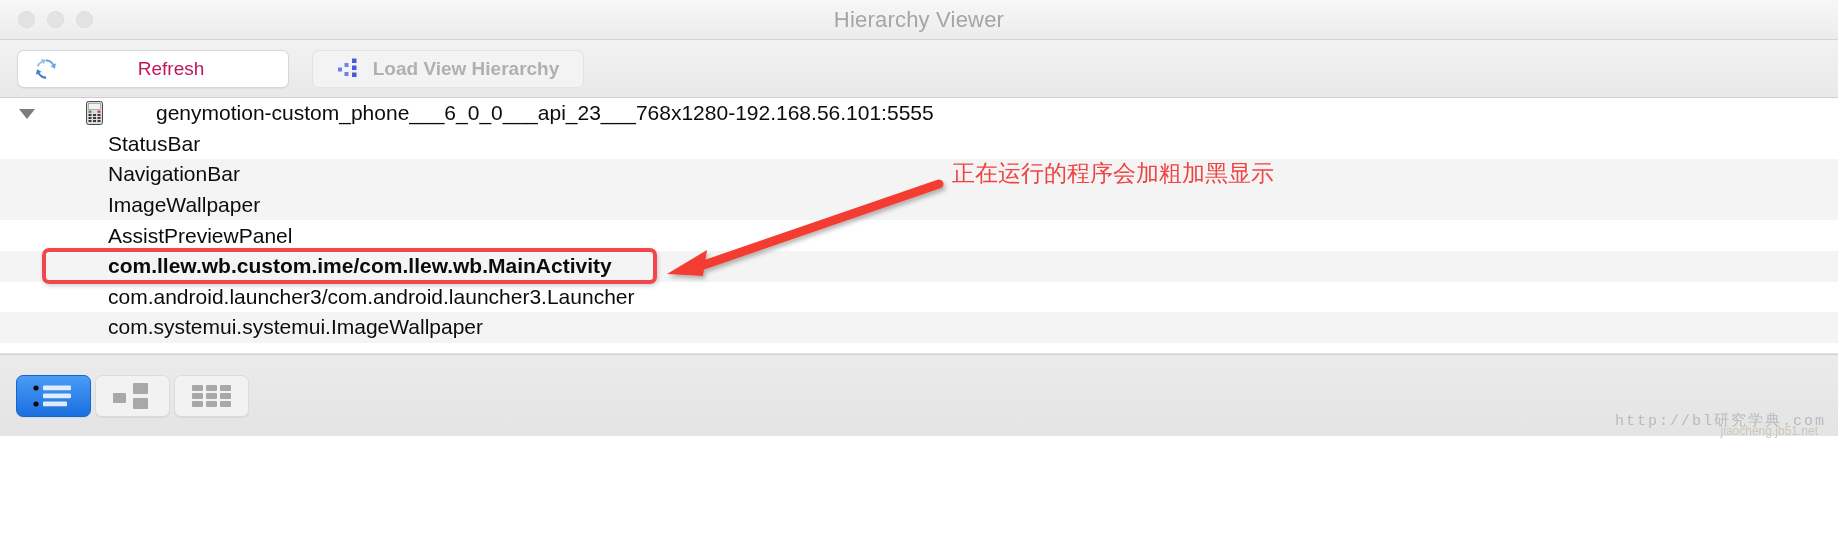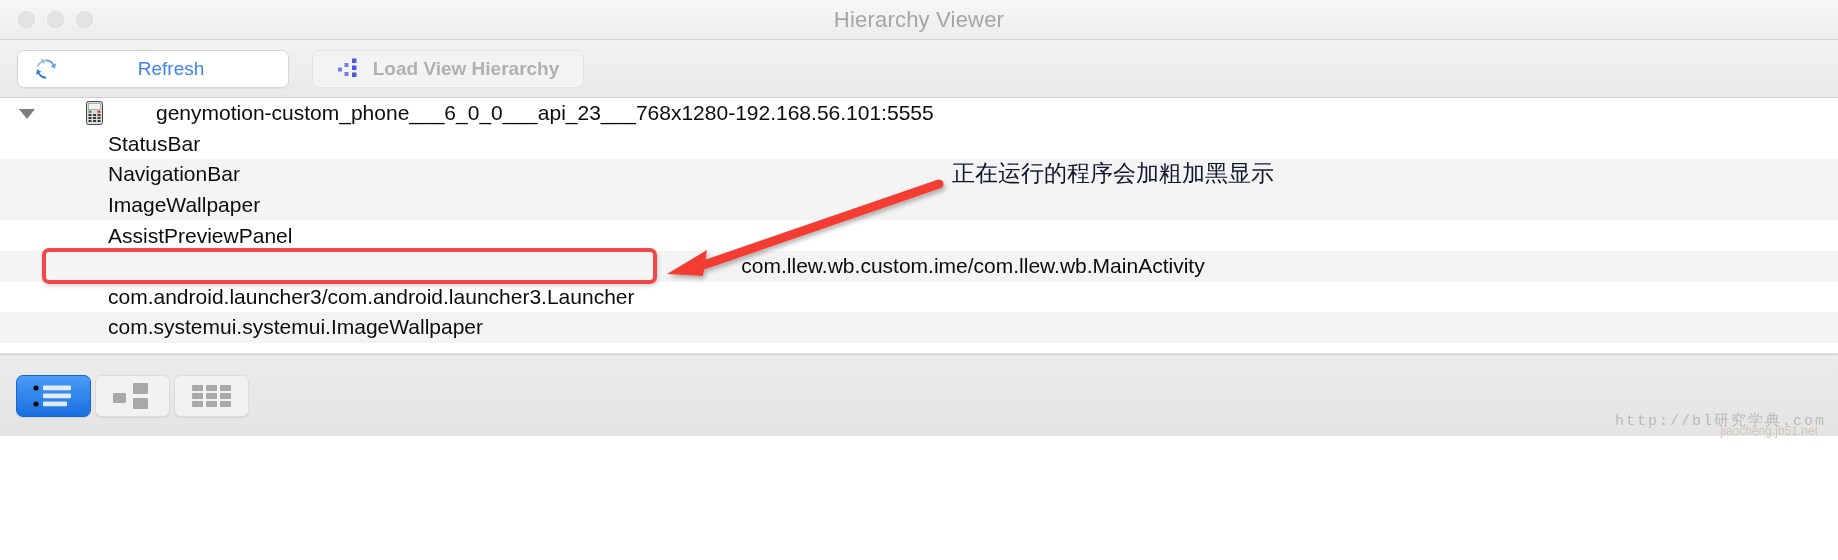--- a/index.html
+++ b/index.html
@@ -67,21 +67,21 @@
     justify-content: center;
     gap: 12px;
     padding: 0 16px;
     font-size: 19px;
   }
   .tb-btn.primary {
     width: 272px;
     background: #ffffff;
     border: 1px solid #d6d6d6;
     box-shadow: 0 1px 1px rgba(0,0,0,0.05);
-    color: #3b82f6;
+    color: #be185d;
     justify-content: flex-start;
   }
   .tb-btn.primary .lbl { flex: 1; text-align: center; }
   .tb-btn.disabled {
     background: #f3f3f3;
     border: 1px solid #e3e3e3;
     color: #b0b0b0;
     font-weight: bold;
   }
   .tb-btn.load { width: 272px; }
@@ -122,38 +122,38 @@
     border-right: 8px solid transparent;
     border-top: 10px solid #7d7d7d;
   }
   .dev-icon {
     width: 17px; height: 24px;
     flex: 0 0 17px;
     margin-right: 9px;
     display: block;
   }
   .indent { width: 46px; flex: 0 0 46px; }
-  .row.bold { font-weight: normal; justify-content: center; }
+  .row.bold { font-weight: bold; }
 
   
   .hl-box {
     position: absolute;
     left: 42px;
     width: 615px;
     height: 36px;
     border: 4px solid #f2464b;
     border-radius: 7px;
     pointer-events: none;
     box-shadow: 1px 2px 4px rgba(0,0,0,0.18);
   }
 
   
   .annot-text {
     position: absolute;
-    color: #0f172a;
+    color: #ef4444;
     font-size: 23px;
     font-weight: 500;
     white-space: nowrap;
   }
   .annot-arrow {
     position: absolute;
     pointer-events: none;
   }
 
   

